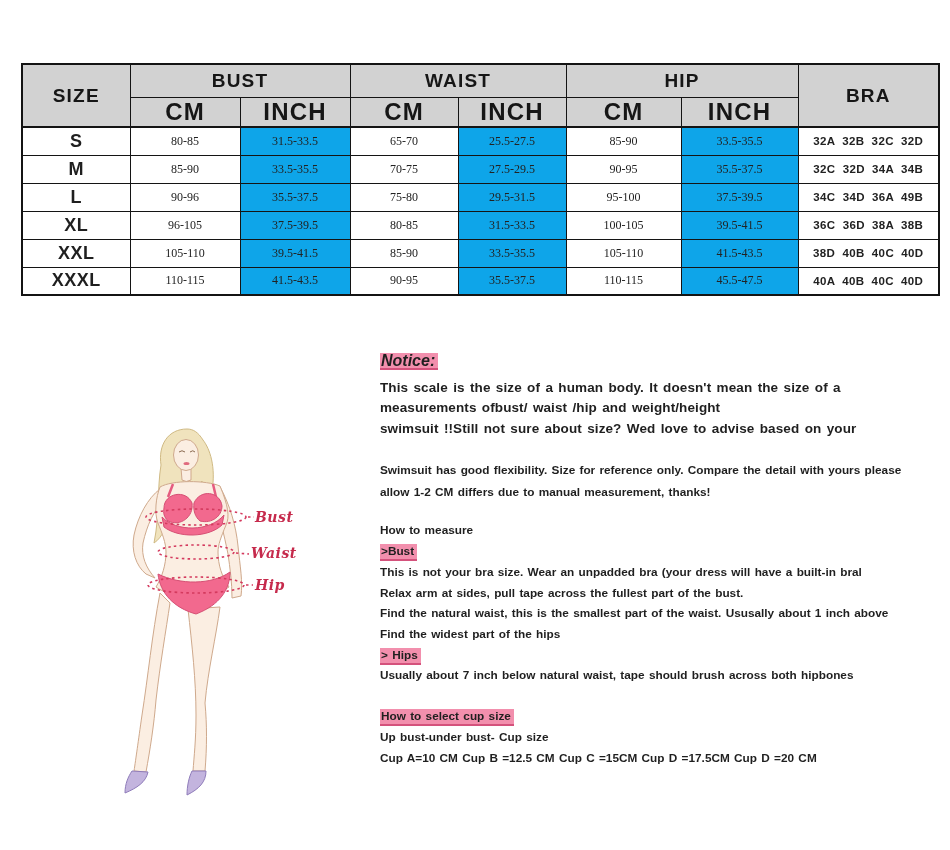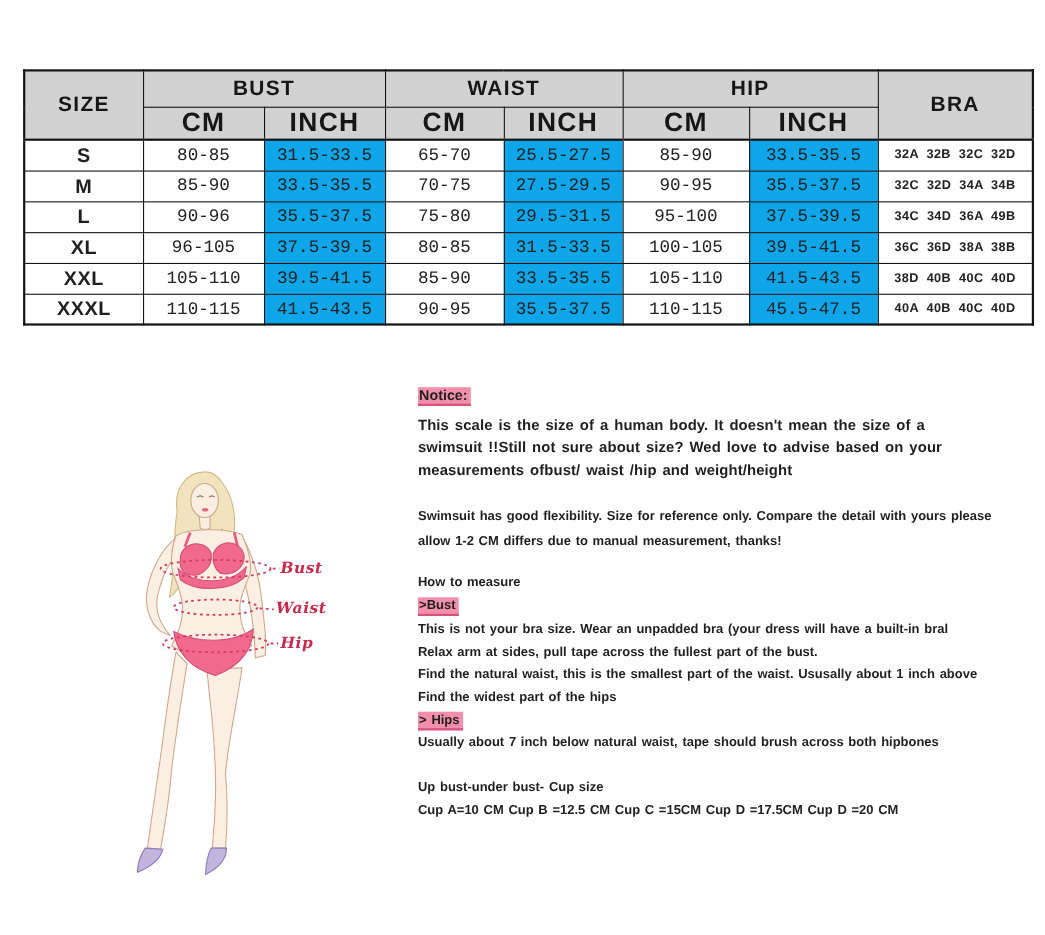--- a/index.html
+++ b/index.html
@@ -10,35 +10,35 @@
   .size-table{position:absolute;left:21px;top:63px;width:917px;
               border-collapse:collapse;table-layout:fixed;}
   .size-table th,.size-table td{border:1px solid #141414;text-align:center;vertical-align:middle;padding:0;}
   .size-table{border:2.5px solid #141414;}
   .size-table thead th{background:#d2d2d2;font-weight:600;letter-spacing:1.2px;color:#161616;}
   .size-table thead tr.group th{font-size:19px;height:32px;}
   .size-table thead tr.sub th{font-size:24px;height:28px;}
   .size-table tbody tr{height:28px;}
   .size-table tbody tr:first-child td{border-top:2.5px solid #141414;}
   td.size{font-size:18px;font-weight:700;letter-spacing:.5px;}
-  td.num{font-family:Liberation Mono, monospace;font-size:16px;color:#222;}
+  td.num{font-family:Liberation Serif, serif;font-size:12px;color:#222;}
   td.inch{background:#0ea5e9;}
   td.bra{font-size:11.5px;font-weight:600;letter-spacing:.4px;word-spacing:3.5px;color:#222;}
 
   
   .figure{position:absolute;left:108px;top:425px;width:265px;height:385px;}
   .fig-label{position:absolute;font-family:"DejaVu Serif","Liberation Serif",serif;
              font-style:italic;font-weight:700;font-size:14px;color:#c62a4c;letter-spacing:.5px;}
 
   
   .notice{position:absolute;left:380px;top:352px;width:560px;}
   .notice .line{white-space:nowrap;}
   .hl{display:inline-block;background:#f28fad;border-bottom:2px solid #d4527c;
       padding:0 3px 0 1px;line-height:15px;}
-  .n-head{font-size:13px;font-weight:700;margin:0 0 8px 0;}
+  .n-head{font-size:16px;font-weight:700;margin:0 0 8px 0;font-style:italic;}
   .para1{margin:0 0 21px 0;}
   .para1 .line{font-size:13.5px;font-weight:700;line-height:20.3px;letter-spacing:.1px;word-spacing:1.5px;}
   .para2{margin:0 0 17px 0;}
   .para2 .line{font-size:11.8px;font-weight:700;line-height:21.8px;word-spacing:1px;}
   .sec .line{font-size:11.8px;font-weight:700;line-height:20.7px;word-spacing:1px;}
   .cup{margin-top:20px;}
 </style>
 </head>
 <body>
 
@@ -179,22 +179,22 @@
     <span class="fig-label" style="left:147px;top:152px">Hip</span>
   </div>
 
   <div class="notice">
     <div class="n-head line">
       <span class="hl">Notice:</span>
     </div>
 
     <div class="para1">
       <div class="line">This scale is the size of a human body. It doesn't mean the size of a</div>
+      <div class="line">measurements ofbust/ waist /hip and weight/height</div>
       <div class="line">swimsuit !!Still not sure about size? Wed love to advise based on your</div>
-      <div class="line">measurements ofbust/ waist /hip and weight/height</div>
     </div>
 
     <div class="para2">
       <div class="line">Swimsuit has good flexibility. Size for reference only. Compare the detail with yours please</div>
       <div class="line">allow 1-2 CM differs due to manual measurement, thanks!</div>
     </div>
 
     <div class="sec">
       <div class="line">How to measure</div>
       <div class="line">
@@ -204,18 +204,21 @@
       <div class="line">Relax arm at sides, pull tape across the fullest part of the bust.</div>
       <div class="line">Find the natural waist, this is the smallest part of the waist. Ususally about 1 inch above</div>
       <div class="line">Find the widest part of the hips</div>
       <div class="line">
         <span class="hl">&gt; Hips</span>
       </div>
       <div class="line">Usually about 7 inch below natural waist, tape should brush across both hipbones</div>
     </div>
 
     <div class="sec cup">
+      <div class="line">
+        <span class="hl">How to select cup size</span>
+      </div>
       <div class="line">Up bust-under bust- Cup size</div>
       <div class="line">Cup A=10 CM Cup B =12.5 CM Cup C =15CM Cup D =17.5CM Cup D =20 CM</div>
     </div>
   </div>
 
 </div>
 
 </body></html>

